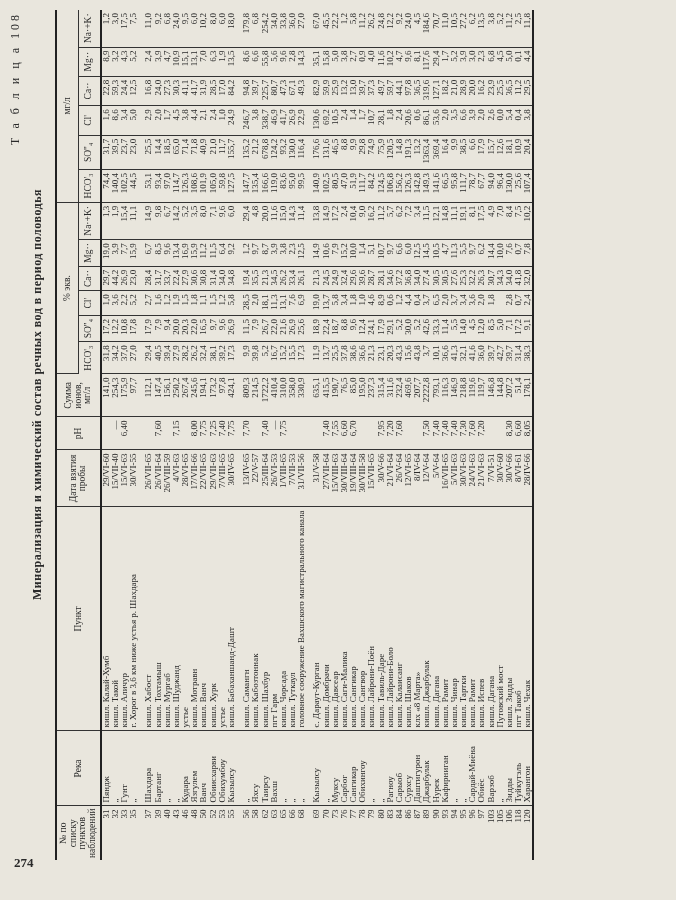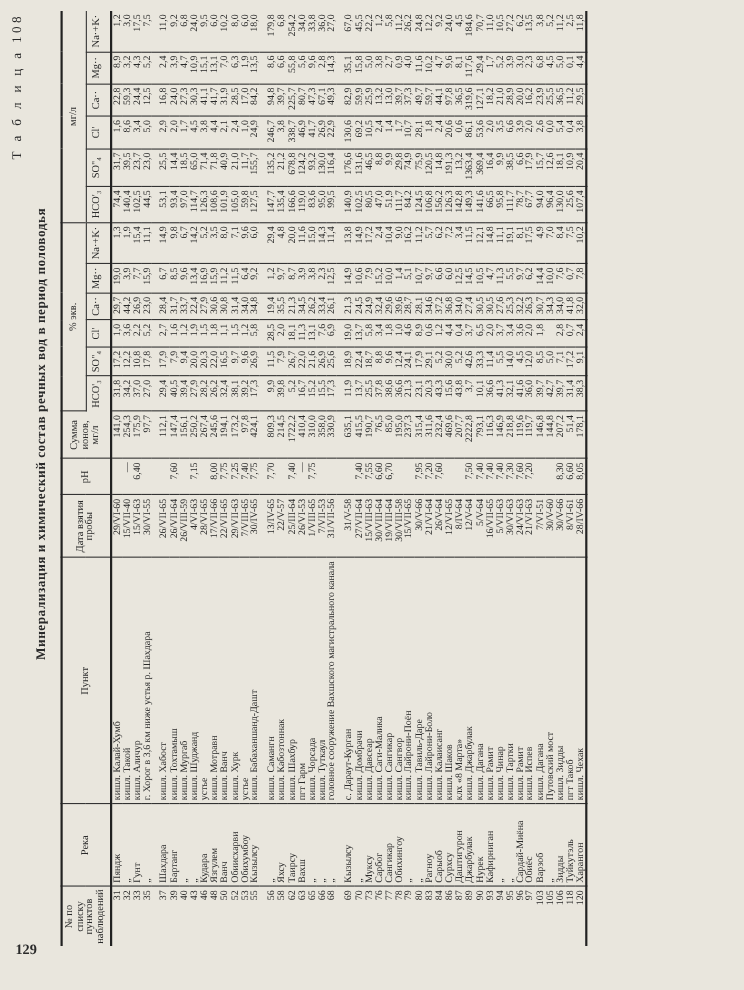--- a/index.html
+++ b/index.html
@@ -16,21 +16,21 @@
   th:first-child, td:first-child { border-left:none; }
   thead { border-top:2px solid #222; border-bottom:2px solid #222; }
   td { border-left:1px solid #333; padding:0 3px; text-align:right; white-space:nowrap; }
   td.l { text-align:left; }
   tr.grp-start td { padding-top:6px; }
   tbody { border-bottom:2px solid #222; }
 </style>
 </head>
 <body>
 
-<div class="page-number">129</div>
+<div class="page-number">274</div>
 
 <div class="rot">
   <div class="table-label">Т а б л и ц а 108</div>
   <div class="table-title">Минерализация и химический состав речных вод в период половодья</div>
   <table>
     <thead>
       <tr>
         <th rowspan="2" style="width:42px">№ по списку пунктов наблюдений</th>
         <th rowspan="2" style="width:70px">Река</th>
         <th rowspan="2" style="width:120px">Пункт</th>

